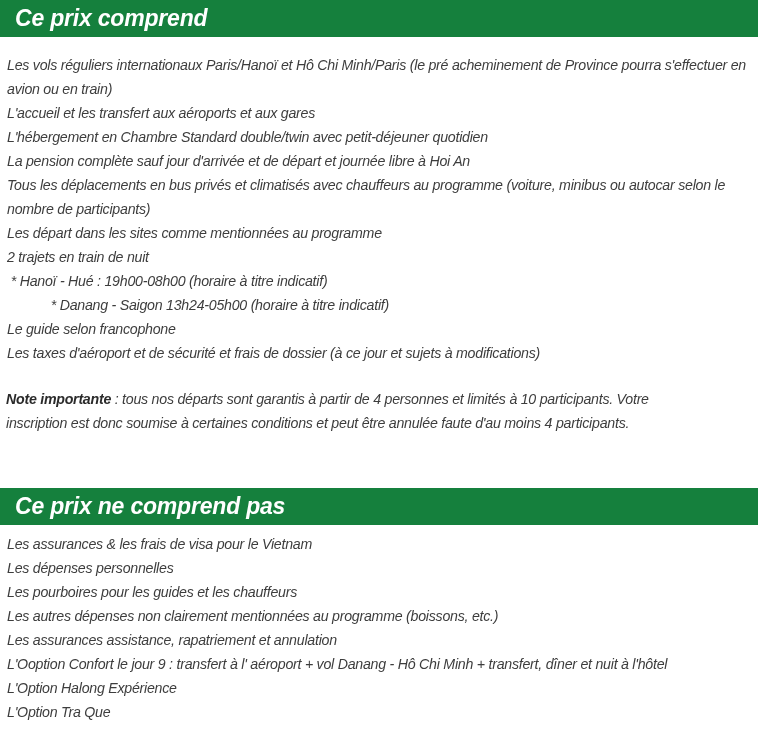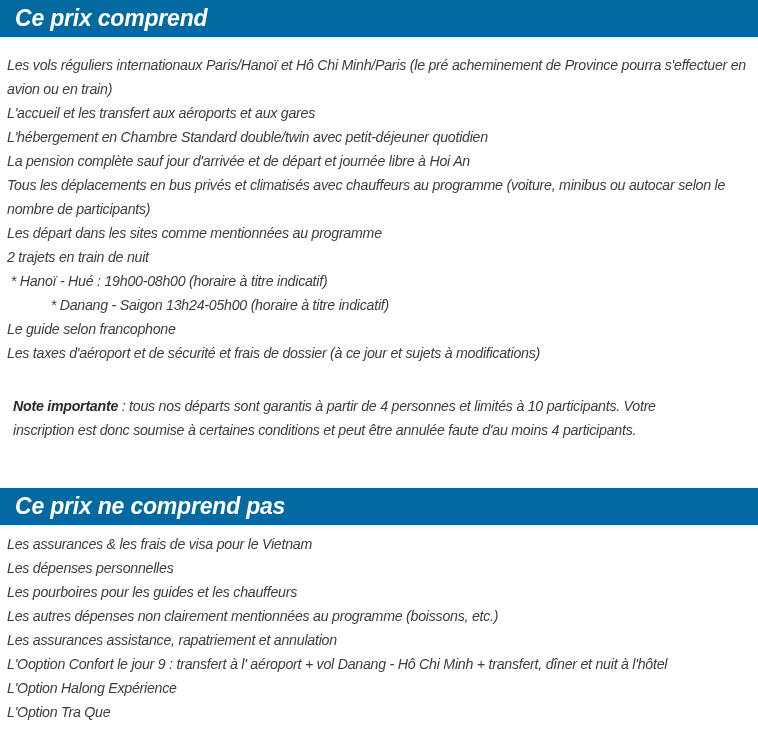--- a/index.html
+++ b/index.html
@@ -9,21 +9,21 @@
       overflow: hidden;
       font-family: "Liberation Sans", "DejaVu Sans", sans-serif;
       color: #3a3a3a;
       position: relative;
     }
     .section-header {
       position: absolute;
       left: 0;
       width: 758px;
       height: 37px;
-      background: #0369a1;
+      background: #15803d;
       color: #ffffff;
       font-style: italic;
       font-weight: bold;
       font-size: 23px;
       line-height: 37px;
       padding-left: 15px;
       box-sizing: border-box;
       letter-spacing: -0.2px;
     }
     .list {
@@ -43,21 +43,21 @@
     }
     .note {
       position: absolute;
       left: 0;
       width: 668px;
       font-style: italic;
       font-size: 14.2px;
       line-height: 24px;
       letter-spacing: -0.25px;
       color: #3d3d3d;
-      margin: 13px;
+      margin: 6px;
     }
     .note b { font-weight: bold; color: #2b2b2b; }
   </style>
 </head>
 <body>
 
 <div class="section-header" style="top:0;">Ce prix comprend</div>
 
 <ul class="list" style="top:53px;">
   <li>Les vols réguliers internationaux Paris/Hanoï et Hô Chi Minh/Paris (le pré acheminement de Province pourra s'effectuer en avion ou en train)</li>

